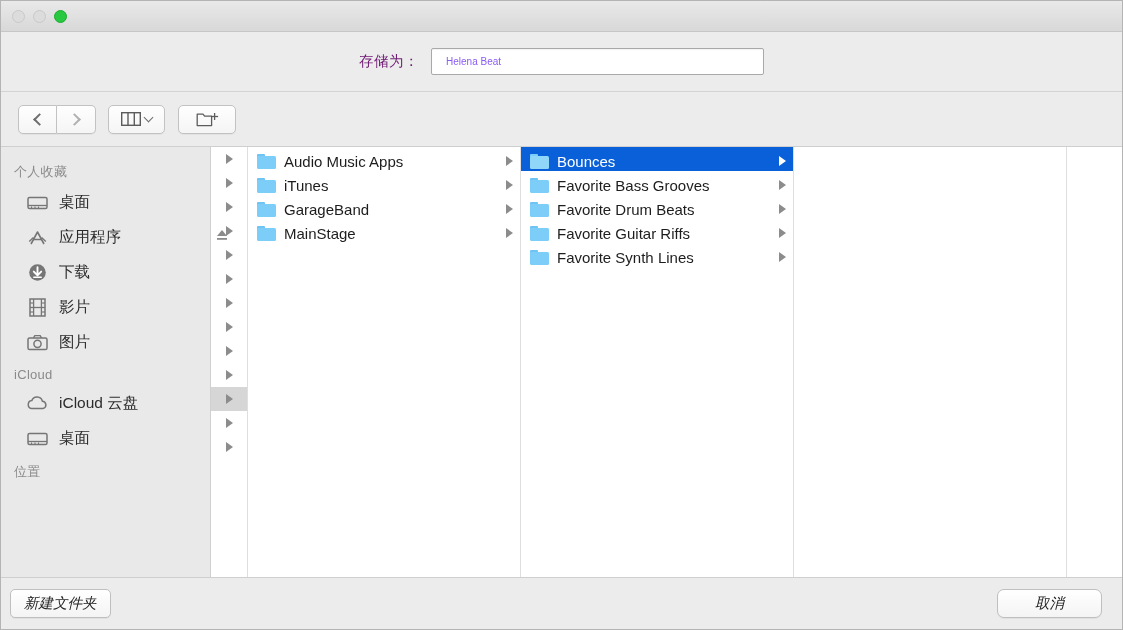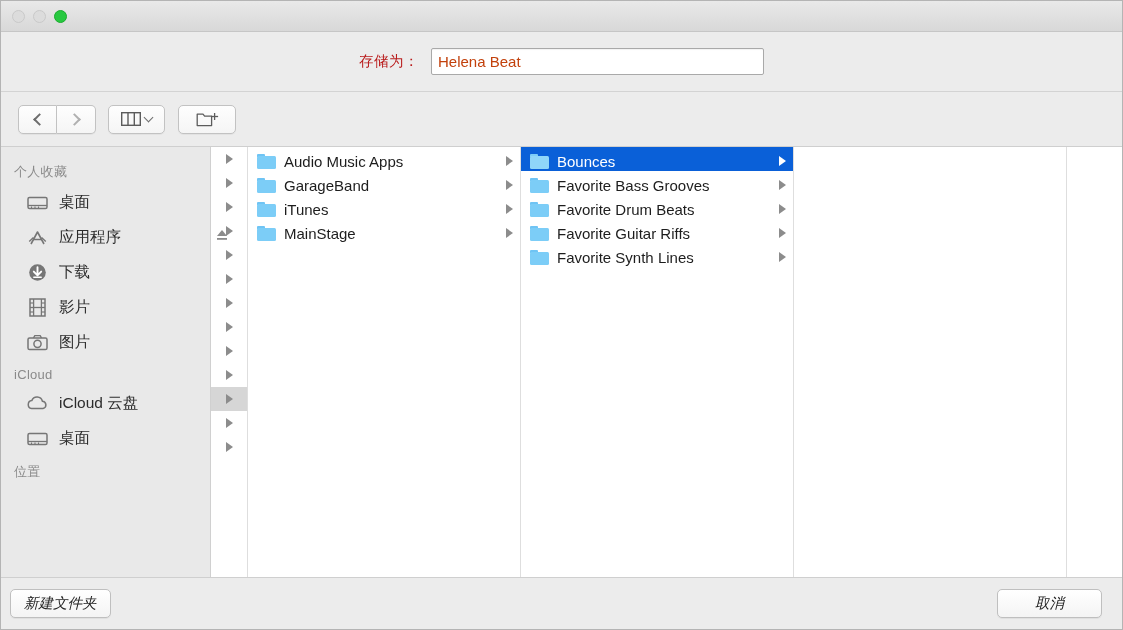--- a/index.html
+++ b/index.html
@@ -36,30 +36,30 @@
 
   
   .saveas-row {
     height: 60px;
     background: #ececec;
     border-bottom: 1px solid #d3d3d3;
     display: flex; align-items: center; justify-content: center;
     flex: none;
   }
   .saveas-label {
-    font-size: 14.5px; color: #b91c1c;
+    font-size: 14.5px; color: #701a75;
     margin-right: 12px; letter-spacing: .5px;
   }
   .saveas-input {
     width: 333px; height: 27px;
     background: #ffffff;
     border: 1px solid #a9a9a9;
     border-radius: 2px;
-    font-size: 15px; color: #c2410c;
-    padding: 0 6px;
+    font-size: 10px; color: #8b5cf6;
+    padding: 0 14px;
     font-family: inherit;
     outline: none;
     box-shadow: inset 0 1px 1px rgba(0,0,0,.05);
   }
 
   
   .toolbar {
     height: 54px;
     background: #ececec;
     display: flex; align-items: center;
@@ -252,21 +252,21 @@
     font-family: inherit;
     display: flex; align-items: center; justify-content: center;
     cursor: default;
     border: 1px solid #bfbfbf;
     background: linear-gradient(#ffffff, #f4f4f4);
     color: #232323;
     box-shadow: 0 1px 0 rgba(0,0,0,.05);
   }
   .new-folder-btn { padding: 0 13px; }
   .spacer { flex: 1; }
-  .cancel-btn { width: 105px; margin-right: 11px; }
+  .cancel-btn { width: 105px; margin-right: 11px; border-radius: 7px; }
   .default-btn {
     width: 126px;
     background: linear-gradient(#4a9cf5, #1a74e8);
     border: 1px solid #1666cc;
     color: #ffffff;
   }
 </style>
 </head>
 <body>
 
@@ -482,26 +482,26 @@
         </div>
 
       <div class="col col-two" id="col-two">
           <div class="row">
             <span class="folder"></span>
             <span class="row-name">Audio Music Apps</span>
             <span class="disclose"></span>
           </div>
           <div class="row">
             <span class="folder"></span>
+            <span class="row-name">iTunes</span>
+            <span class="disclose"></span>
+          </div>
+          <div class="row">
+            <span class="folder"></span>
             <span class="row-name">GarageBand</span>
-            <span class="disclose"></span>
-          </div>
-          <div class="row">
-            <span class="folder"></span>
-            <span class="row-name">iTunes</span>
             <span class="disclose"></span>
           </div>
           <div class="row">
             <span class="folder"></span>
             <span class="row-name">MainStage</span>
             <span class="disclose"></span>
           </div>
         </div>
       <div class="col col-three" id="col-three">
           <div class="row sel-active">

